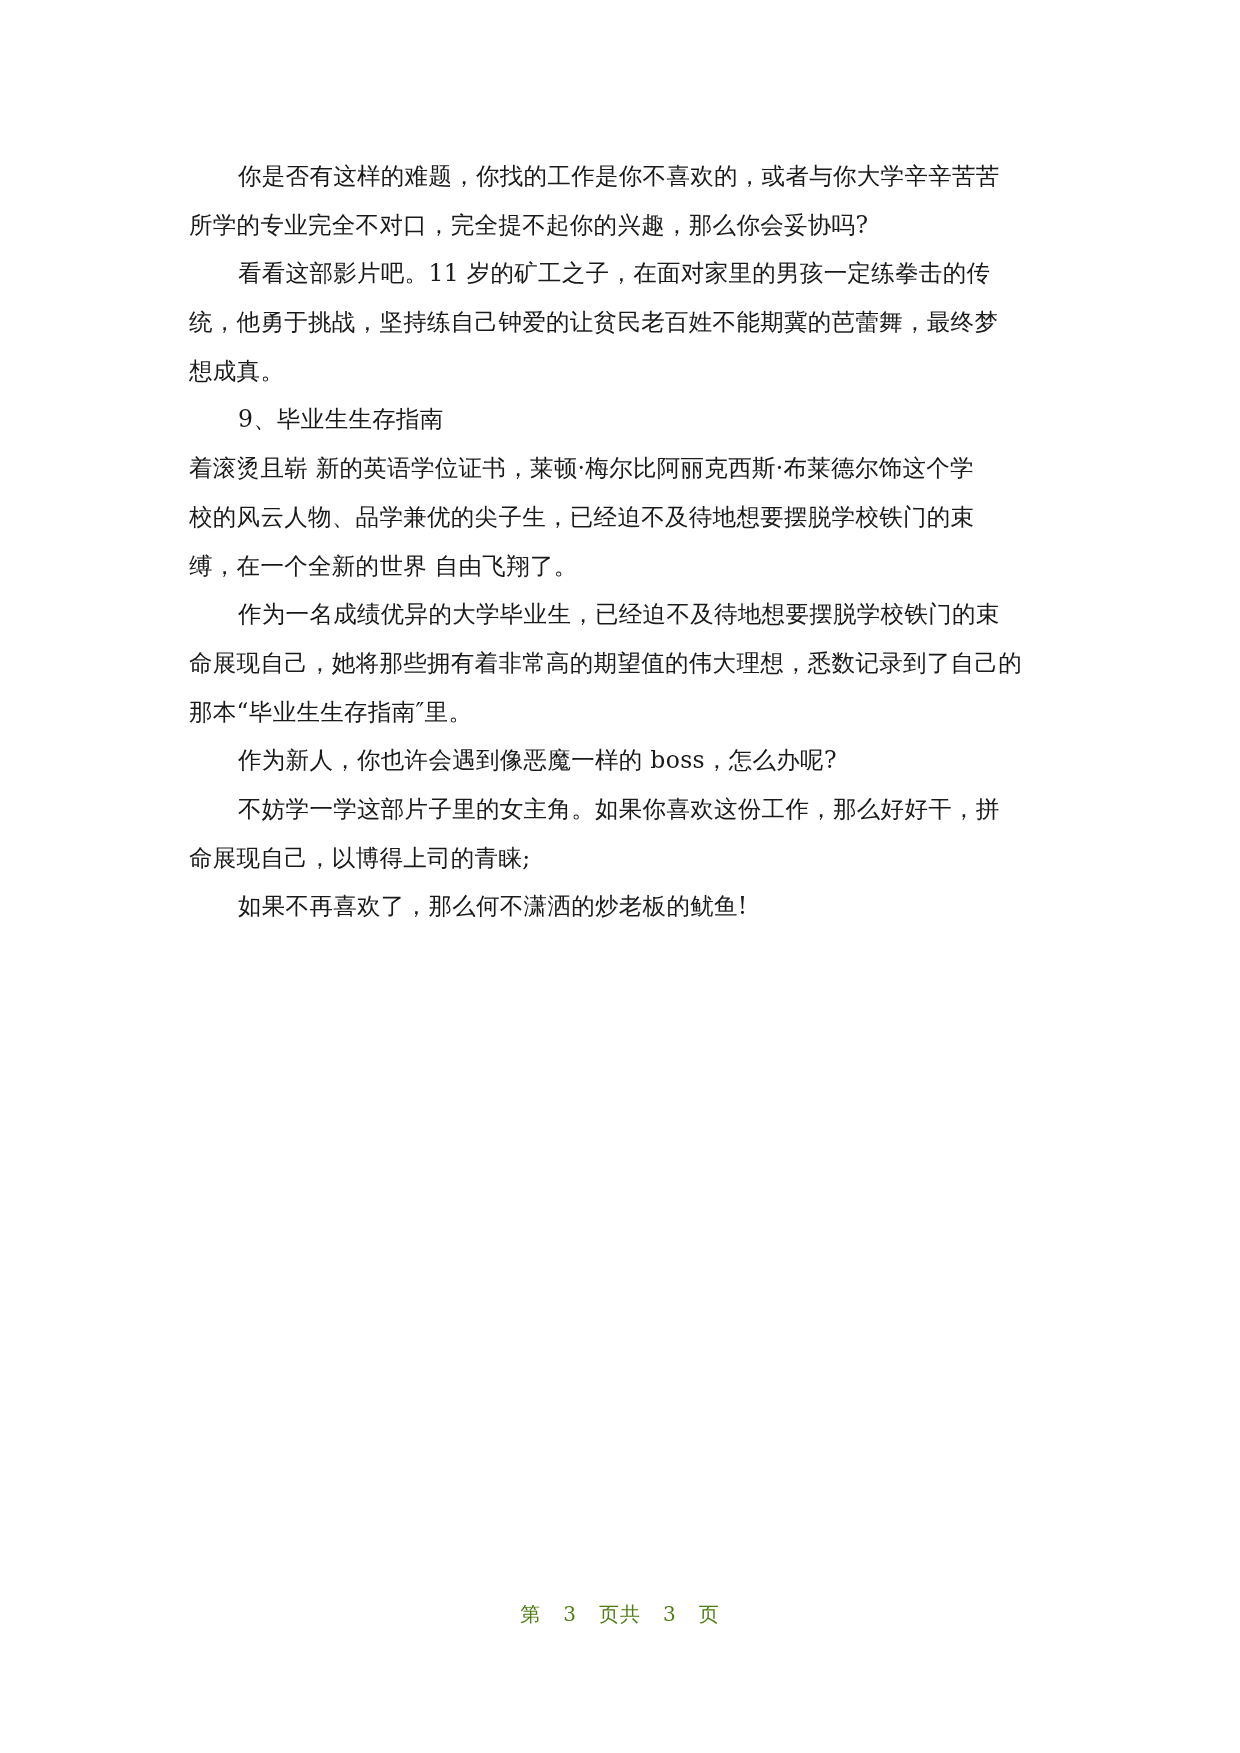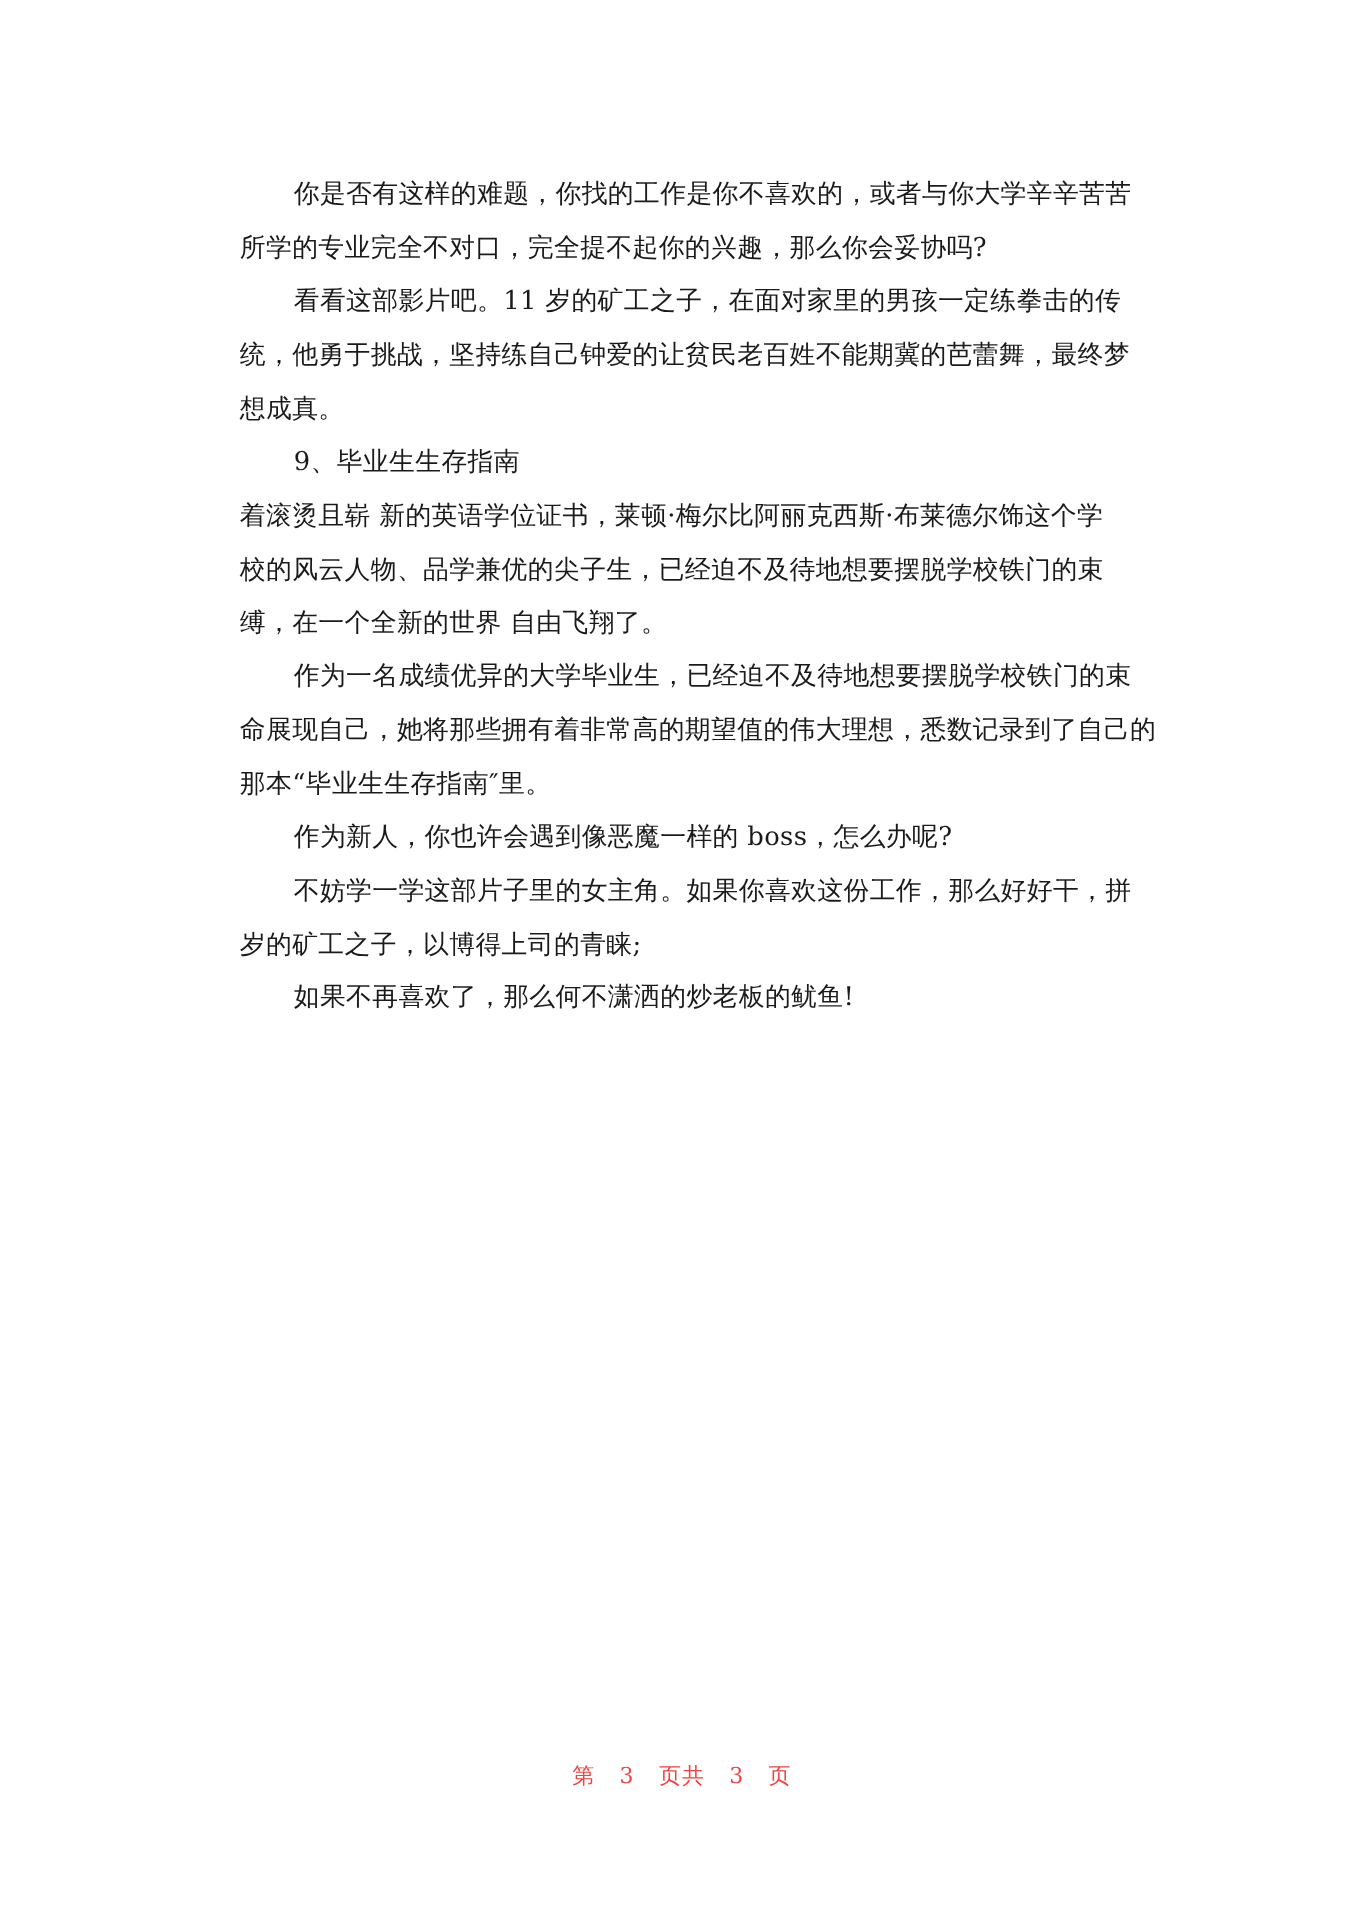--- a/index.html
+++ b/index.html
@@ -27,33 +27,32 @@
       left: 189px;
       top: 152px;
       width: 870px;
     }
     .line {
       font-size: 23.5px;
       line-height: 48.7px;
       height: 48.7px;
       white-space: nowrap;
       letter-spacing: 0.3px;
-      margin-left: 29px;
     }
     .indent {
       padding-left: 49px;
     }
     .footer {
       position: absolute;
       top: 1601px;
       left: 0;
       width: 1240px;
       text-align: center;
       font-size: 20px;
-      color: #ef4444;
+      color: #4d7c0f;
       letter-spacing: 1px;
     }
     .footer span {
       display: inline-block;
       margin: 0 11px;
     }
   </style>
 </head>
 <body>
 
@@ -87,21 +86,21 @@
       <div class="line">那本“毕业生生存指南″里。</div>
     </div>
 
 
     <div>
       <div class="line indent">作为新人，你也许会遇到像恶魔一样的 boss，怎么办呢?</div>
     </div>
 
     <div>
       <div class="line indent">不妨学一学这部片子里的女主角。如果你喜欢这份工作，那么好好干，拼</div>
-      <div class="line">岁的矿工之子，以博得上司的青睐;</div>
+      <div class="line">命展现自己，以博得上司的青睐;</div>
     </div>
 
     <div>
       <div class="line indent">如果不再喜欢了，那么何不潇洒的炒老板的鱿鱼!</div>
     </div>
 
   </div>
 
   <div class="footer">
     <span>第</span><span>3</span><span>页共</span><span>3</span><span>页</span>

